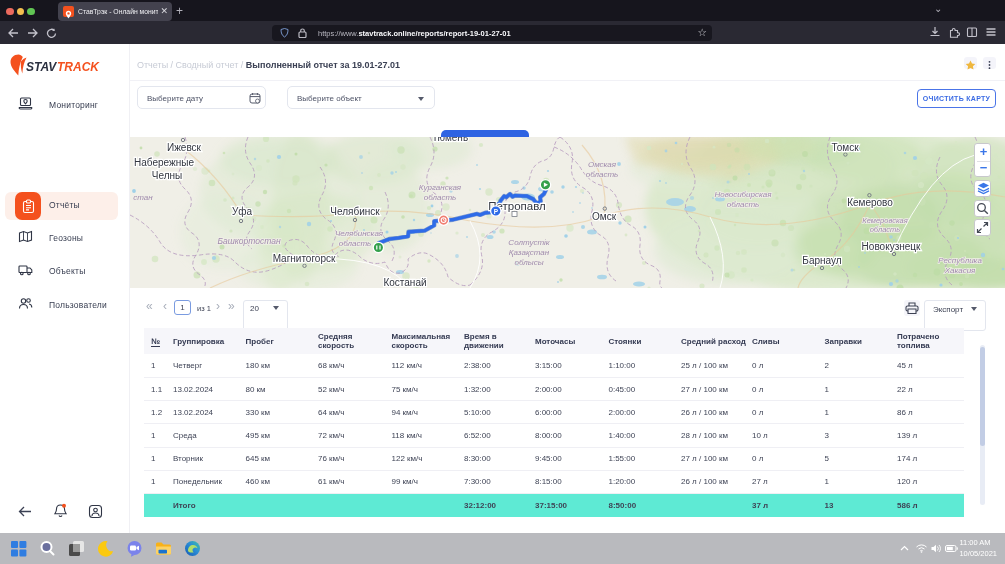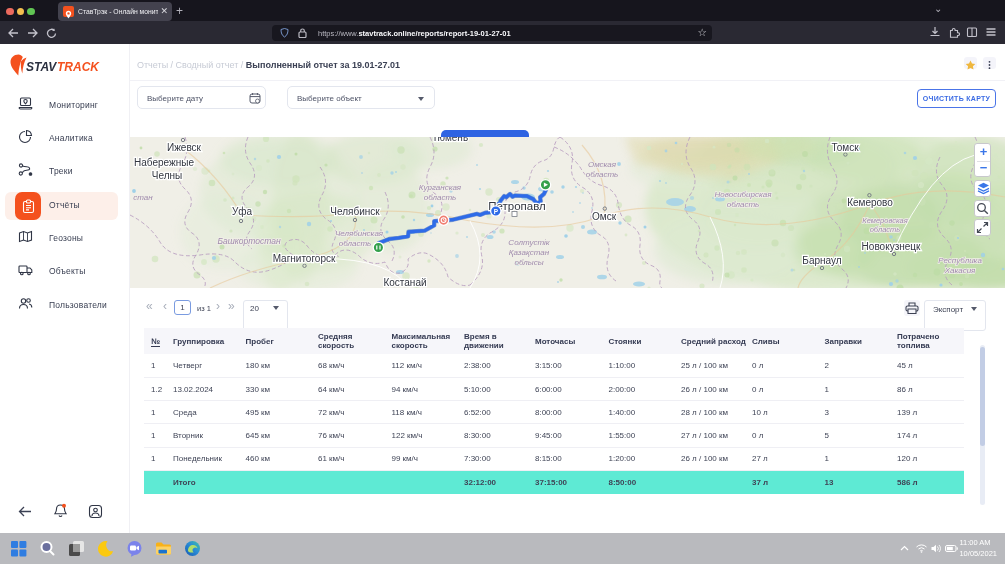--- a/index.html
+++ b/index.html
@@ -146,36 +146,20 @@
     </svg>
     <div id="activebg"></div>
     <div id="activeicon"></div>
     <div class="navitem" style="top:48.5px;">
       <svg width="15" height="15" viewBox="0 0 15 15" fill="none" stroke="#2f3545" stroke-width="1.1">
           <rect x="2.5" y="2" width="10" height="7.5" rx="1"></rect>
           <path d="M1 11.5 H14 M1 11.5 A1.5 1.5 0 0 0 2.5 13 H12.5 A1.5 1.5 0 0 0 14 11.5"></path>
           <path d="M7.5 3.5 C6.4 3.5 5.8 4.2 5.8 5.1 C5.8 6.2 7.5 7.8 7.5 7.8 C7.5 7.8 9.2 6.2 9.2 5.1 C9.2 4.2 8.6 3.5 7.5 3.5 Z"></path>
         </svg>
       <div class="lbl">Мониторинг</div>
-    </div>
-    <div class="navitem" style="top:81.8px;">
-      <svg width="15" height="15" viewBox="0 0 15 15" fill="none" stroke="#2f3545" stroke-width="1.1">
-          <path d="M7 2.5 A5.5 5.5 0 1 0 12.5 8"></path>
-          <path d="M8.5 1.5 A5.5 5.5 0 0 1 13.5 6.5 L8.5 6.5 Z"></path>
-        </svg>
-      <div class="lbl">Аналитика</div>
-    </div>
-    <div class="navitem" style="top:115px;">
-      <svg width="15" height="15" viewBox="0 0 15 15" fill="none" stroke="#2f3545" stroke-width="1.1">
-          <circle cx="3" cy="3.5" r="1.6"></circle>
-          <circle cx="2.8" cy="11.5" r="1.6"></circle>
-          <path d="M4.5 4 C8 5.5 10.5 4 11.5 6 C12.5 8.2 9 8 7 8.5 C4.8 9 4.5 10.5 4.4 11"></path>
-          <circle cx="12.5" cy="12" r="1.3" fill="#2f3545"></circle>
-        </svg>
-      <div class="lbl">Треки</div>
     </div>
     <div class="navitem" style="top:148.5px;">
       <svg width="15" height="15" viewBox="0 0 15 15" fill="none" stroke="#ffffff" stroke-width="1.1" style="left:21px; top:6px;">
           <rect x="2.5" y="2.5" width="10" height="11" rx="1.5"></rect>
           <rect x="5.5" y="1" width="4" height="3" rx="1" fill="#f4511e"></rect>
           <path d="M5 6.5 H10 M5 8.7 H10 M5 10.9 H8"></path>
         </svg>
       <div class="lbl">Отчёты</div>
     </div>
     <div class="navitem" style="top:181.8px;">
@@ -683,20 +667,34 @@
             <td>112 км/ч</td>
             <td>2:38:00</td>
             <td>3:15:00</td>
             <td>1:10:00</td>
             <td>25 л / 100 км</td>
             <td>0 л</td>
             <td>2</td>
             <td>45 л</td>
           </tr>
       <tr>
+            <td style="padding-left:7.5px;">1.1</td>
+            <td>13.02.2024</td>
+            <td>80 км</td>
+            <td>52 км/ч</td>
+            <td>75 км/ч</td>
+            <td>1:32:00</td>
+            <td>2:00:00</td>
+            <td>0:45:00</td>
+            <td>27 л / 100 км</td>
+            <td>0 л</td>
+            <td>1</td>
+            <td>22 л</td>
+          </tr>
+      <tr>
             <td style="padding-left:7.5px;">1.2</td>
             <td>13.02.2024</td>
             <td>330 км</td>
             <td>64 км/ч</td>
             <td>94 км/ч</td>
             <td>5:10:00</td>
             <td>6:00:00</td>
             <td>2:00:00</td>
             <td>26 л / 100 км</td>
             <td>0 л</td>

